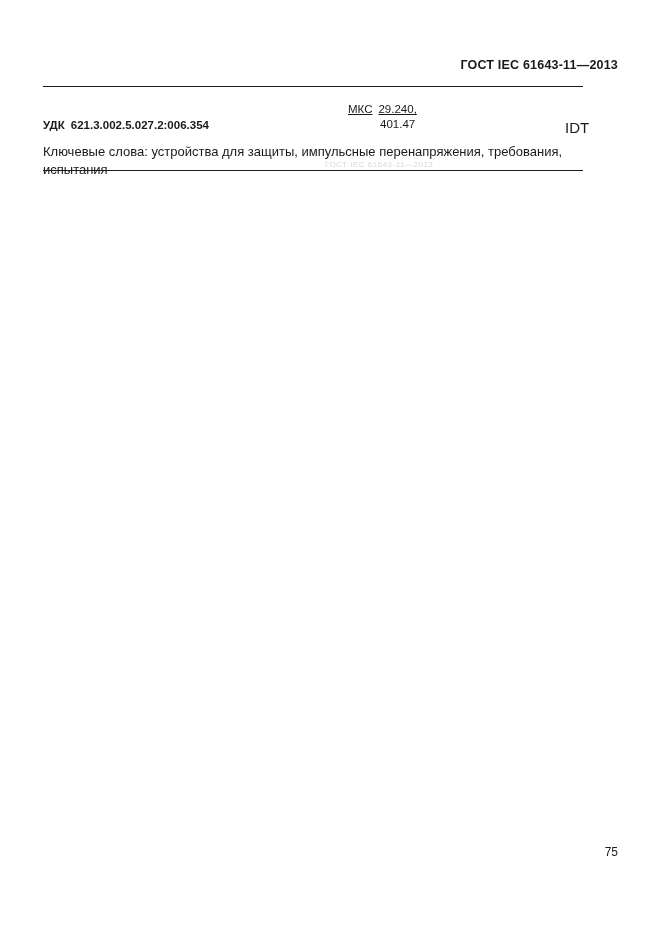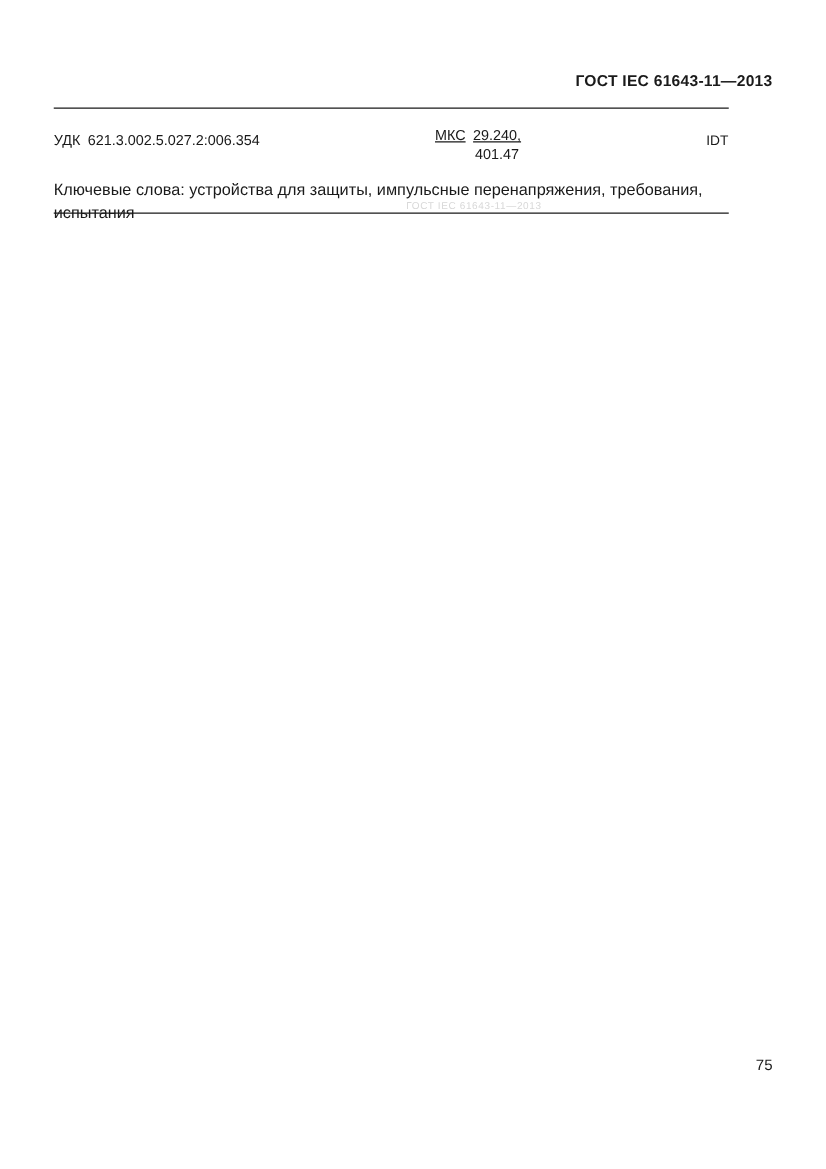--- a/index.html
+++ b/index.html
@@ -45,23 +45,24 @@
   .codes-row {
     position: absolute;
     left: 43px;
     top: 103px;
     width: 540px;
     height: 30px;
   }
   .udk {
     position: absolute;
     left: 0;
-    top: 4px;
+    top: 16px;
     font-size: 11.5px;
     white-space: nowrap;
+    font-weight: bold;
   }
   .udk-label { margin-right: 6px; }
   .mks {
     position: absolute;
     left: 305px;
     top: 0;
     font-size: 11.5px;
     white-space: nowrap;
     text-decoration: underline;
   }
@@ -69,22 +70,22 @@
   .mks-second {
     position: absolute;
     left: 337px;
     top: 15px;
     font-size: 11.5px;
     white-space: nowrap;
   }
   .idt {
     position: absolute;
     left: 522px;
-    top: 4px;
-    font-size: 11px;
+    top: 16px;
+    font-size: 15px;
     white-space: nowrap;
   }
 
   .keywords {
     position: absolute;
     left: 43px;
     top: 143px;
     width: 545px;
     font-size: 13px;
     line-height: 1.35;

